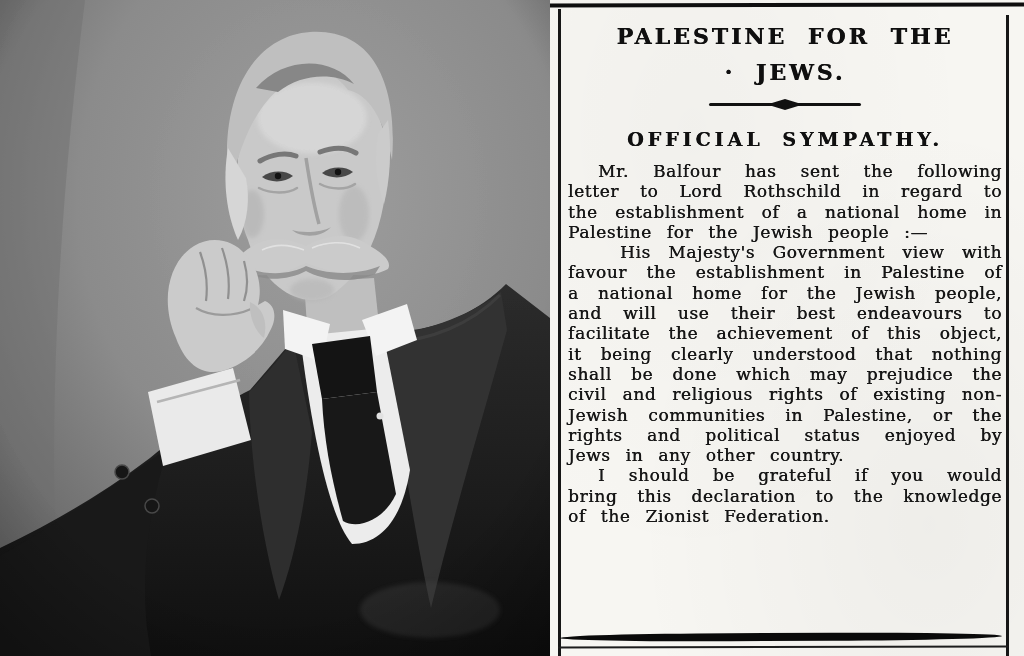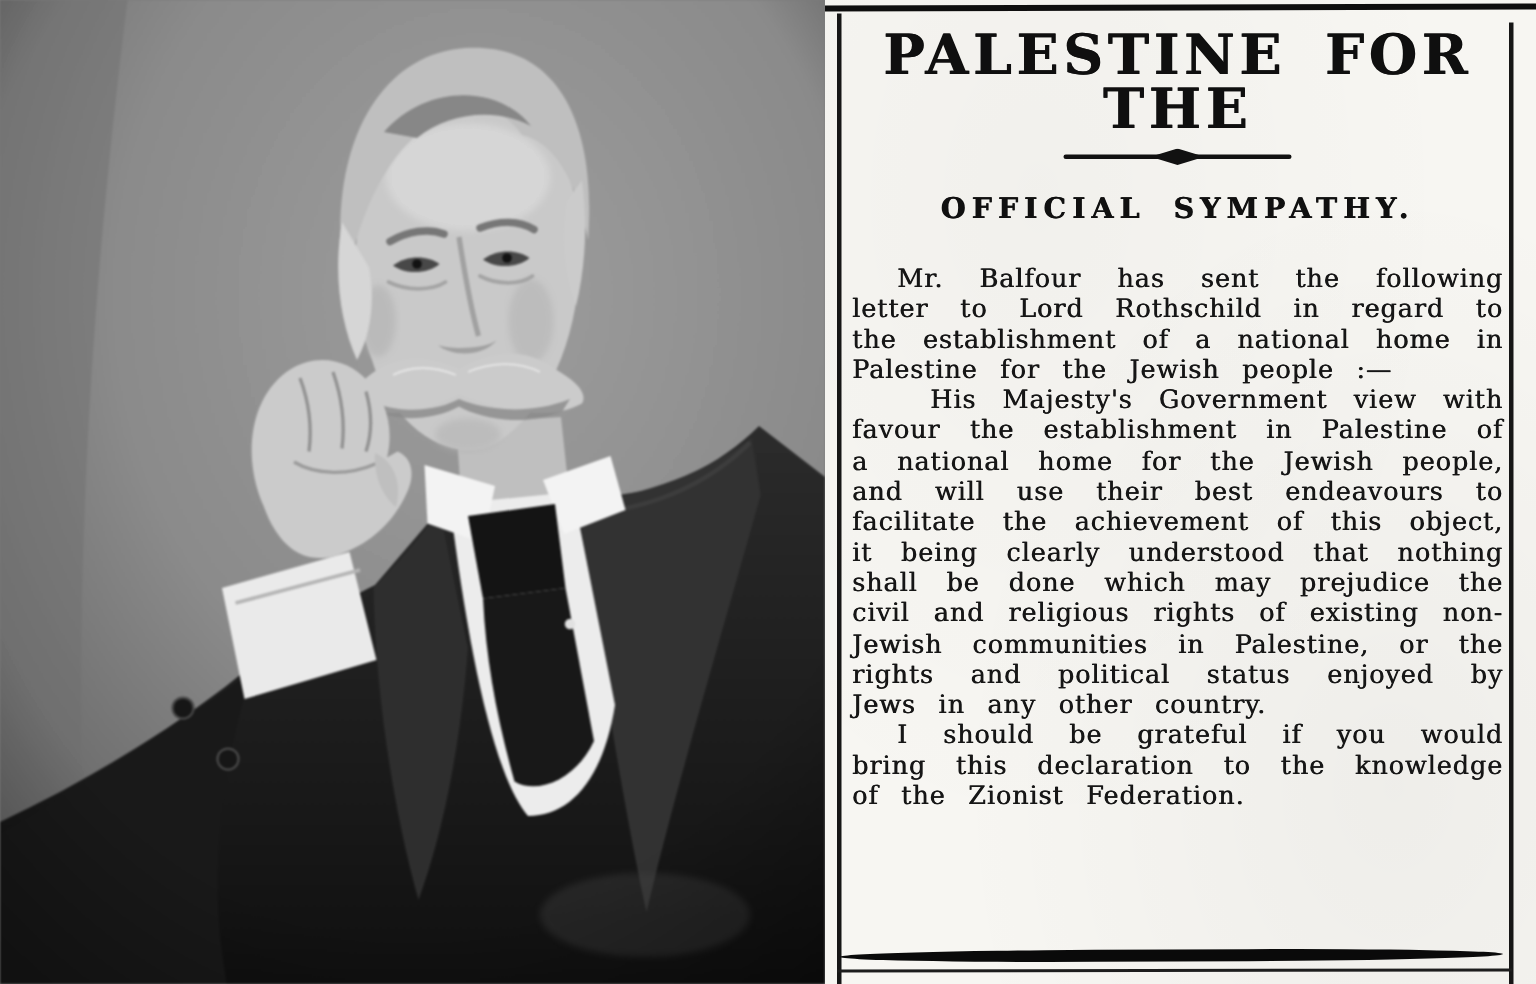--- a/index.html
+++ b/index.html
@@ -38,42 +38,42 @@
   .rule-left   { position: absolute; top: 9px; bottom: 0; left: 8px;  width: 3px; background: #161616; }
   .rule-right  { position: absolute; top: 15px; bottom: 0; right: 15px; width: 3px; background: #161616; }
   .rule-bottom-thick { position: absolute; left: 10px; right: 22px; bottom: 15px; height: 8px; background: #0a0a0a; border-radius: 50% / 65%; transform: rotate(-0.25deg); }
   .rule-bottom-thin  { position: absolute; left: 8px;  right: 16px; bottom: 8px;  height: 2px; background: #1d1d1d; transform: rotate(-0.1deg); }
 
   .content { position: absolute; left: 18px; right: 22px; top: 0; }
 
   .headline { margin: 0; padding-top: 18px; text-align: center; }
   .headline .hl-line {
     display: block;
-    font-size: 37px; line-height: 36px; font-weight: 700;
+    font-size: 22px; line-height: 36px; font-weight: 700;
     letter-spacing: 3px; word-spacing: 10px;
     color: #0f0f0f;
     text-shadow: 0.4px 0 0 #0f0f0f;
   }
   .dinkus { margin: 9px auto 0 auto; width: 152px; height: 11px; position: relative; }
   .dinkus .line { position: absolute; top: 4px; left: 0; right: 0; height: 3px; background: #111; border-radius: 2px; }
   .dinkus .diamond {
     position: absolute; top: 0; left: 50%; width: 36px; height: 11px;
     transform: translateX(-50%);
     background: #111;
     clip-path: polygon(0 50%, 50% 0, 100% 50%, 50% 100%);
   }
   .subheadline {
     margin: 13px 0 0 0; text-align: center;
     font-size: 19px; line-height: 32px; font-weight: 700;
     letter-spacing: 4px; word-spacing: 8px;
     color: #101010;
     text-shadow: 0.4px 0 0 #101010;
   }
 
-  .body-text { margin-top: 21px; }
+  .body-text { margin-top: 6px; }
   .body-text p {
     margin: 0;
     font-size: 17px; line-height: 20.3px;
     text-align: justify;
     text-indent: 30px;
     letter-spacing: 0.6px;
     word-spacing: 9px;
     color: #161616;
     text-shadow: 0.35px 0 0 #161616;
   }
@@ -199,20 +199,21 @@
   </figure>
 
   <section class="clipping">
     <div class="rule-top"></div>
     <div class="rule-left"></div>
     <div class="rule-right"></div>
 
     <div class="content">
       <h1 class="headline">
         <span class="hl-line">PALESTINE FOR THE</span>
+        <span class="hl-line">· JEWS.</span>
       </h1>
 
       <div class="dinkus">
         <span class="line"></span>
         <span class="diamond"></span>
       </div>
 
       <h2 class="subheadline">OFFICIAL SYMPATHY.</h2>
 
       <div class="body-text">

